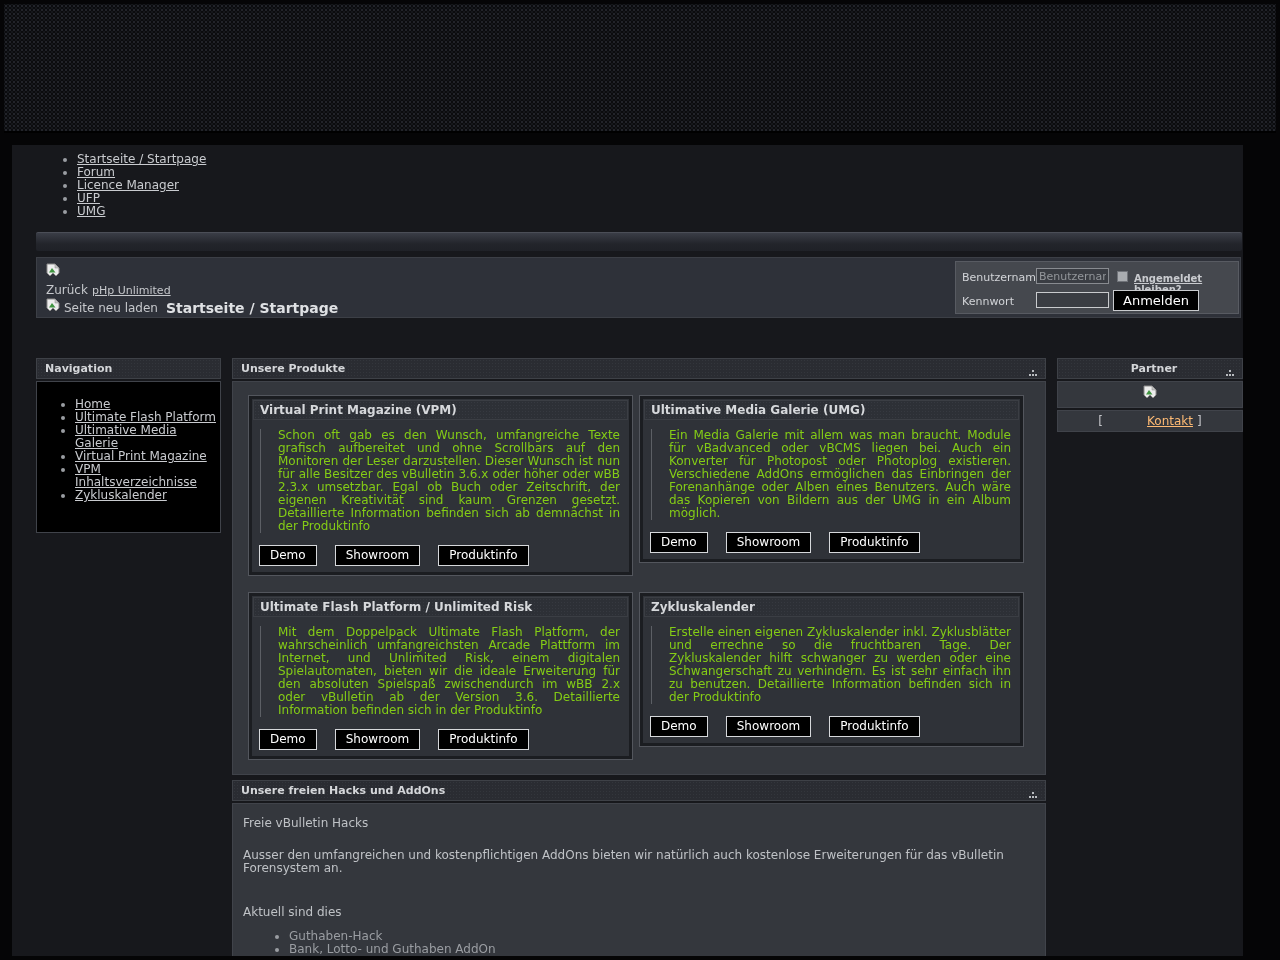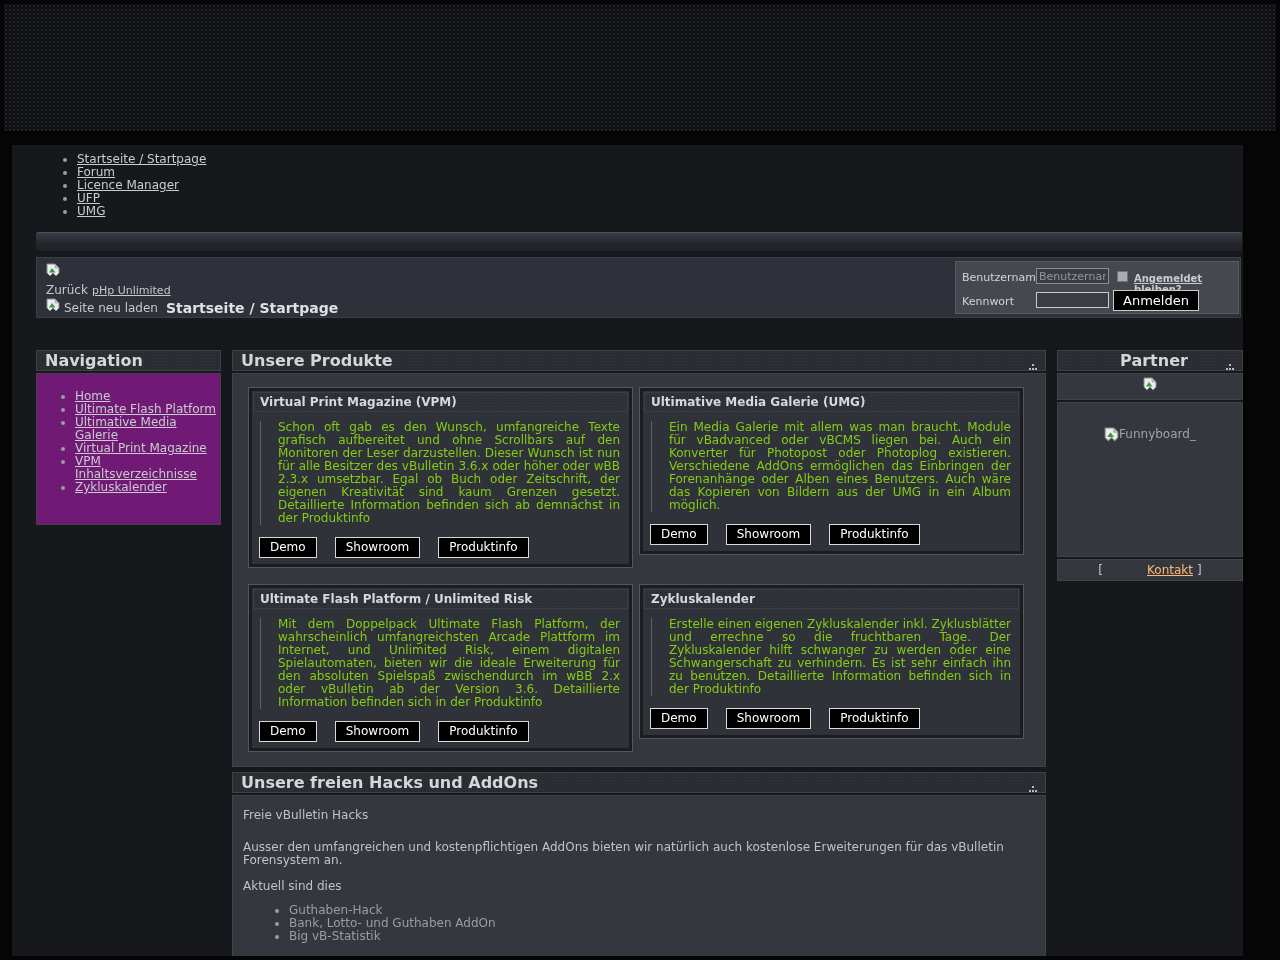--- a/index.html
+++ b/index.html
@@ -47,33 +47,33 @@
   .inp-pass { left:80px; top:30px; border:1px solid #c9cbce; color:#e5e6e8; }
   .chk { position:absolute; left:161px; top:9px; width:11px; height:11px;
     background:#a9acb0; border:1px solid #707379; appearance:none; }
   .remember { position:absolute; left:178px; top:11px; font-size:10px; font-weight:bold;
     color:#c9cbcf; text-decoration:underline; }
   .btn-anmelden { position:absolute; left:157px; top:28px; background:#000; color:#fff;
     font-size:13px; font-family:inherit; border:1px solid #c9cbce; padding:1px 9px 2px;
     height:21px; cursor:pointer; }
 
   
-  .panel-hdr { position:relative; height:21px; line-height:20px; font-size:16px;
+  .panel-hdr { position:relative; height:21px; line-height:20px; font-size:11px;
     font-weight:bold; color:#d4d6d9; padding-left:8px;
     background-color:#2a2c32;
     background-image:radial-gradient(circle, #33363c 0.8px, transparent 1px);
     background-size:3px 3px;
-    border:1px solid #3e4147; }
+    border:1px solid #3e4147;margin-top:8px; }
   .collapse-ico { position:absolute; right:6px; top:6px; }
 
   .panel-body { margin-top:2px; border:1px solid #40434a; background:#34373d; }
 
   
   .sidebar-left { position:absolute; left:24px; top:205px; width:185px; }
-  .nav-body { height:152px; background:#701a75; }
+  .nav-body { height:152px; background:#000000; }
   .nav-list { margin:16px 0 0 22px; padding-left:16px; list-style:disc;
     color:#9a9da2; font-size:12px; line-height:13px; }
   .nav-list a { color:#c9cbcf; text-decoration:underline; }
 
   
   .main-col { position:absolute; left:220px; top:205px; width:814px; }
   .main-body { min-height:384px; padding:13px 0 14px 15px; }
   .prod-grid { display:grid; grid-template-columns:385px 385px; gap:16px 6px;
     align-items:start; }
 
@@ -100,21 +100,21 @@
   .partner-footer { height:22px; display:flex; align-items:center; justify-content:center;
     color:#c3c5c9; font-size:12px; gap:4px; }
   .partner-footer a { color:#fdba74; text-decoration:underline;margin-left:40px; }
 
   
   .bottom-section { position:absolute; left:220px; top:627px; width:814px; }
   .hacks-body { height:220px; padding:7px 10px; font-size:12px; line-height:13px;
     color:#bfc2c6; }
   .hacks-intro { margin-top:6px; }
   .hacks-desc { margin-top:19px; }
-  .hacks-aktuell { margin-top:13px; }
+  .hacks-aktuell { margin-top:31px; }
   .hacks-list { margin:11px 0 0 30px; padding-left:16px; list-style:disc;
     color:#9a9da2; }
   .hacks-list li { line-height:13px; }
 
   .broken-ico { display:inline-block; vertical-align:middle; }
 </style>
 </head>
 <body>
 
 <div class="banner"></div>
@@ -249,28 +249,20 @@
             <rect x="7" y="4" width="2" height="2" fill="#b9bcc0"></rect>
           </svg></span>
     </div>
     <div class="panel-body partner-subrow">
       <span class="broken-ico"><svg width="14" height="16" viewBox="0 0 14 16">
             <path d="M1 1 H9 L13 5 V10 L10 13 L7 10 L4 13 L1 10 Z" fill="#ededed" stroke="#8b8b8b"></path>
             <path d="M9 1 L9 5 L13 5 Z" fill="#c4c4c4" stroke="#8b8b8b" stroke-width="0.5"></path>
             <path d="M3 9.5 L6 5 L9.5 9.5 Z" fill="#3f9440"></path>
           </svg></span>
     </div>
-    <div class="panel-body partner-body">
-      <span class="broken-ico"><svg width="15" height="17" viewBox="0 0 14 16">
-            <path d="M1 1 H9 L13 5 V10 L10 13 L7 10 L4 13 L1 10 Z" fill="#ededed" stroke="#8b8b8b"></path>
-            <path d="M9 1 L9 5 L13 5 Z" fill="#c4c4c4" stroke="#8b8b8b" stroke-width="0.5"></path>
-            <path d="M3 9.5 L6 5 L9.5 9.5 Z" fill="#3f9440"></path>
-          </svg></span>
-      <span>Funnyboard_</span>
-    </div>
     <div class="panel-body partner-footer">
       <span>[</span>
       <a href="#">Kontakt</a>
       <span>]</span>
     </div>
   </div>
 
   <div class="bottom-section">
     <div class="panel-hdr">
       <span>Unsere freien Hacks und AddOns</span>

